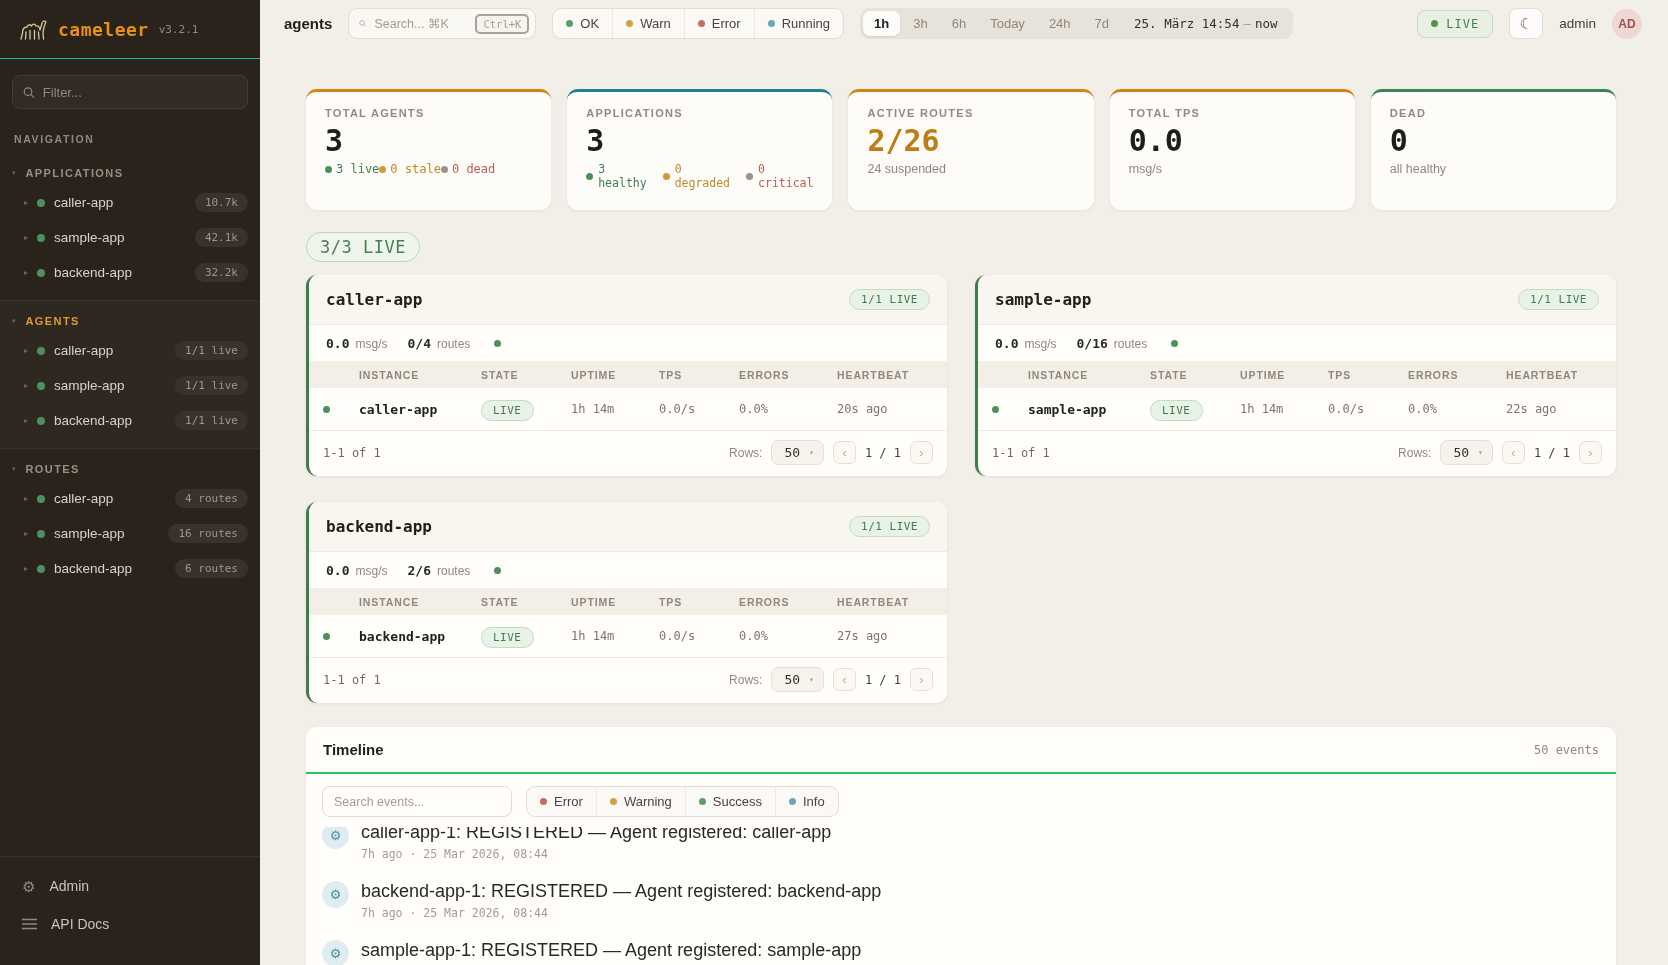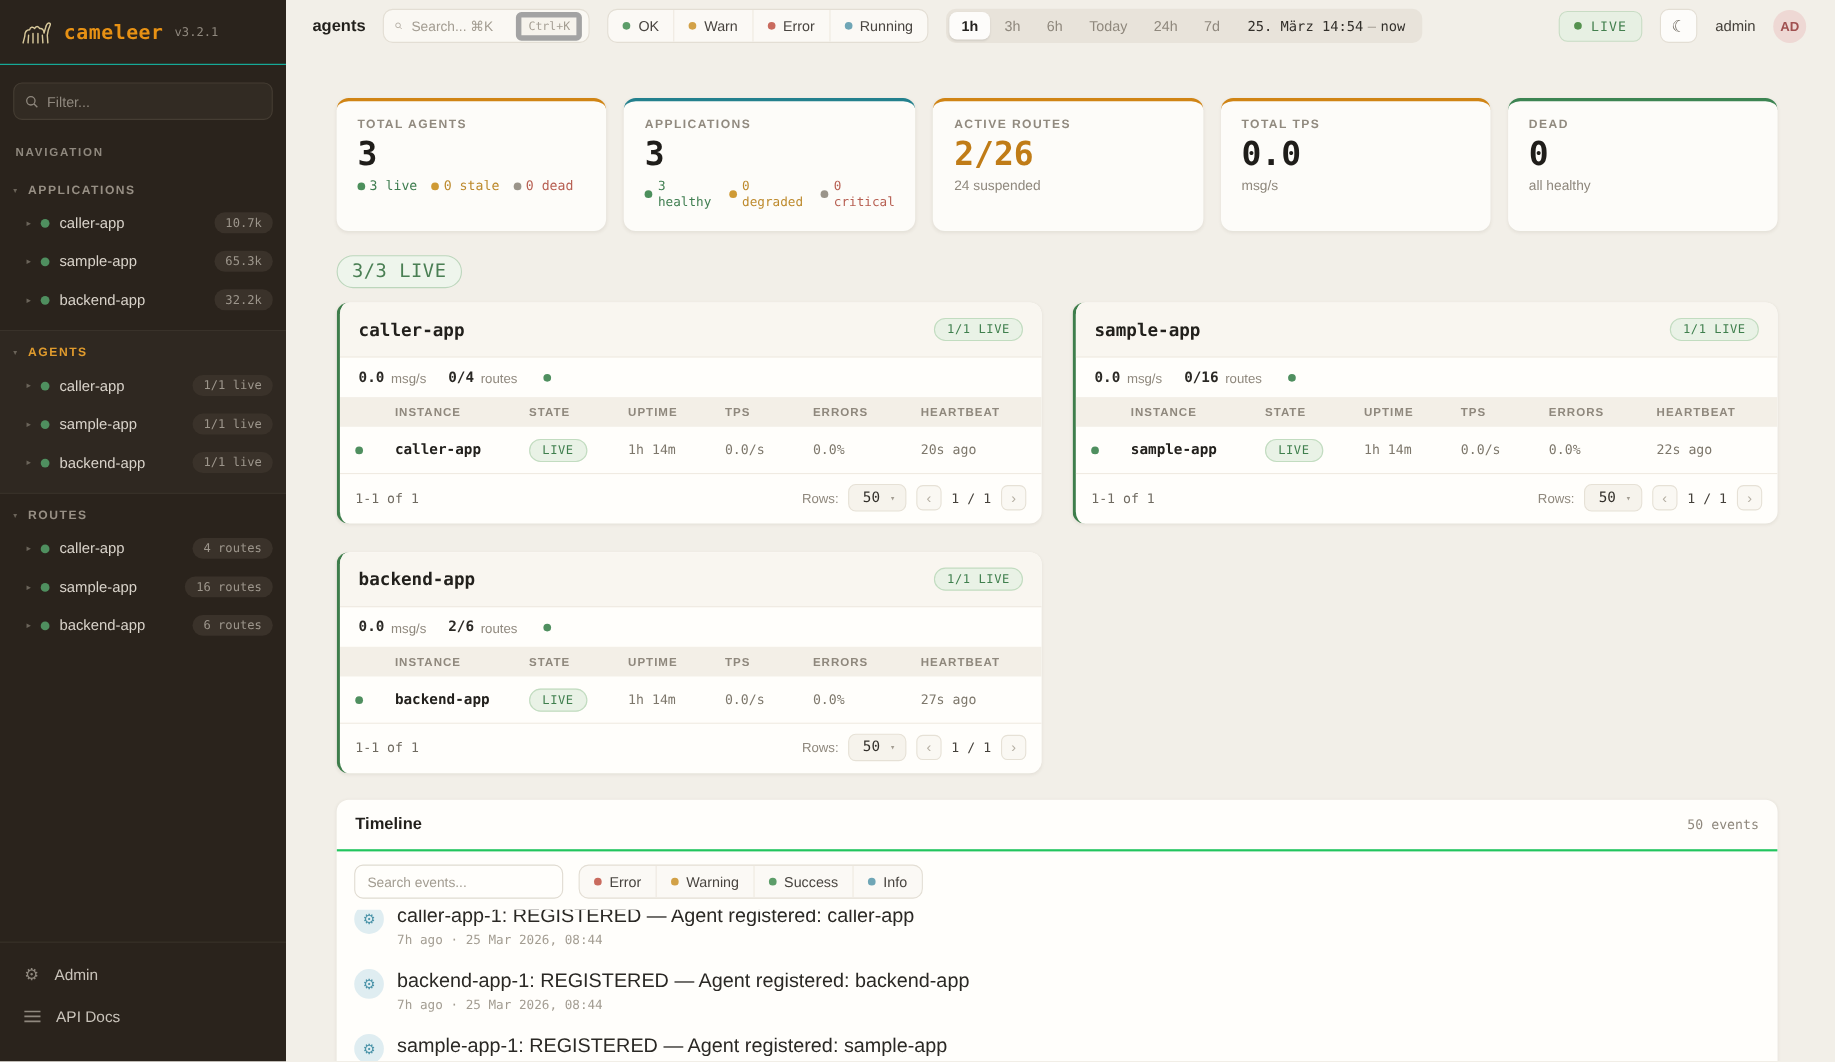--- a/index.html
+++ b/index.html
@@ -33,21 +33,21 @@
   .foot-item { display:flex; align-items:center; gap:14px; padding:11px 22px; font-size:14px; color:#c9c3ba; cursor:pointer; }
   .gear-glyph { color:#8f887e; font-size:15px; line-height:1; }
 
   
   .main { flex:1; display:flex; flex-direction:column; overflow:hidden; }
   .topbar { height:47px; display:flex; align-items:center; gap:16px; padding:0 26px 0 24px; }
   .page-title { font-size:15px; font-weight:bold; color:#211f1b; }
   .searchbox { position:relative; display:flex; align-items:center; gap:8px; width:188px; height:31px; background:#faf8f3; border:1px solid #e3ded4; border-radius:9px; padding:0 6px 0 10px; }
   .searchbox input { border:none; outline:none; background:transparent; font-size:12.5px; width:100%; color:#56524b; font-family:"Liberation Sans",sans-serif; }
   .searchbox input::placeholder { color:#a39d92; }
-  .kbd { font-family:"DejaVu Sans Mono",monospace; font-size:10.5px; color:#a39d92; background:#f6f3ec; border:5px solid #a3a3a3; border-radius:5px; padding:2px 6px; white-space:nowrap;text-align:right; }
+  .kbd { font-family:"DejaVu Sans Mono",monospace; font-size:10.5px; color:#a39d92; background:#f6f3ec; border:2px solid #a3a3a3; border-radius:5px; padding:2px 6px; white-space:nowrap;text-align:right; }
   .chipgroup { display:flex; background:#fbf9f5; border:1px solid #e3ded4; border-radius:9px; overflow:hidden; }
   .chip { display:flex; align-items:center; gap:7px; padding:7px 13px; font-size:13px; color:#494540; background:transparent; border:none; border-left:1px solid #eee9e0; cursor:pointer; font-family:"Liberation Sans",sans-serif; }
   .chip:first-child { border-left:none; }
   .timegroup { display:flex; align-items:center; gap:2px; background:#e8e3da; border-radius:9px; padding:3px; }
   .trange { border:none; background:transparent; color:#8f887d; font-size:13px; padding:5px 11px; border-radius:7px; cursor:pointer; font-family:"Liberation Sans",sans-serif; }
   .trange.active { background:#fdfcfa; color:#24221f; font-weight:bold; box-shadow:0 1px 2px rgba(0,0,0,0.10); }
   .time-display { font-family:"DejaVu Sans Mono",monospace; font-size:12.5px; color:#33302b; padding:0 12px; white-space:nowrap; cursor:pointer; }
   .time-display .dim { color:#a39d92; padding:0 4px; }
   .spacer { flex:1; }
   .live-badge { display:flex; align-items:center; gap:8px; background:#e7f0e3; border:1px solid #c8dcc4; border-radius:8px; padding:6px 13px; }
@@ -58,21 +58,21 @@
   .avatar { width:30px; height:30px; border-radius:50%; background:#eed8d4; color:#a05050; font-size:12px; font-weight:bold; display:flex; align-items:center; justify-content:center; cursor:pointer; }
 
   .content { flex:1; padding:42px 52px 0 46px; overflow:hidden; display:flex; flex-direction:column; }
 
   
   .stats-row { display:grid; grid-template-columns:repeat(5,1fr); gap:16px; }
   .stat-card { background:#fdfcf9; border-radius:11px; border-top:3px solid #d08414; box-shadow:0 1px 3px rgba(80,65,40,0.08); padding:15px 19px 14px; height:121px; }
   .stat-label { font-size:11px; font-weight:bold; letter-spacing:1.3px; color:#918a7f; }
   .stat-value { font-family:"DejaVu Sans Mono",monospace; font-size:30px; font-weight:bold; color:#1f1d1a; line-height:1.1; margin:5px 0 5px; }
   .stat-sub { font-size:12.5px; color:#8f887d; }
-  .breakdown { display:flex; gap:13px; font-family:"DejaVu Sans Mono",monospace; font-size:12px; }
+  .breakdown { display:flex; font-family:"DejaVu Sans Mono",monospace; font-size:12px; }
   .bk-item { display:flex; align-items:center; gap:4px; white-space:nowrap; }
   .bk2 { display:flex; gap:16px; }
   .bk2-item { display:flex; align-items:center; gap:5px; font-family:"DejaVu Sans Mono",monospace; font-size:11.5px; line-height:1.25; }
 
   
   .live-summary { display:inline-flex; align-self:flex-start; margin:22px 0 13px; background:#eef5ec; border:1px solid #bcd6bc; border-radius:999px; padding:4px 13px; font-family:"DejaVu Sans Mono",monospace; font-size:17px; color:#4a7f54; letter-spacing:0.5px; }
 
   
   .apps-grid { display:grid; grid-template-columns:1fr 1fr; column-gap:28px; row-gap:26px; }
   .app-card { background:#fffefb; border-radius:11px; border-left:3px solid #3e7d4b; box-shadow:0 1px 3px rgba(80,65,40,0.08); overflow:hidden; }
@@ -144,21 +144,21 @@
     <div class="side-item">
       <span class="item-caret">▸</span>
       <span class="dot"></span>
       <span class="item-name">caller-app</span>
       <span class="item-badge">10.7k</span>
     </div>
     <div class="side-item">
       <span class="item-caret">▸</span>
       <span class="dot"></span>
       <span class="item-name">sample-app</span>
-      <span class="item-badge">65.3k</span>
+      <span class="item-badge">42.1k</span>
     </div>
     <div class="side-item">
       <span class="item-caret">▸</span>
       <span class="dot"></span>
       <span class="item-name">backend-app</span>
       <span class="item-badge">32.2k</span>
     </div>
   </div>
 
   <div class="nav-section bordered active-section">

